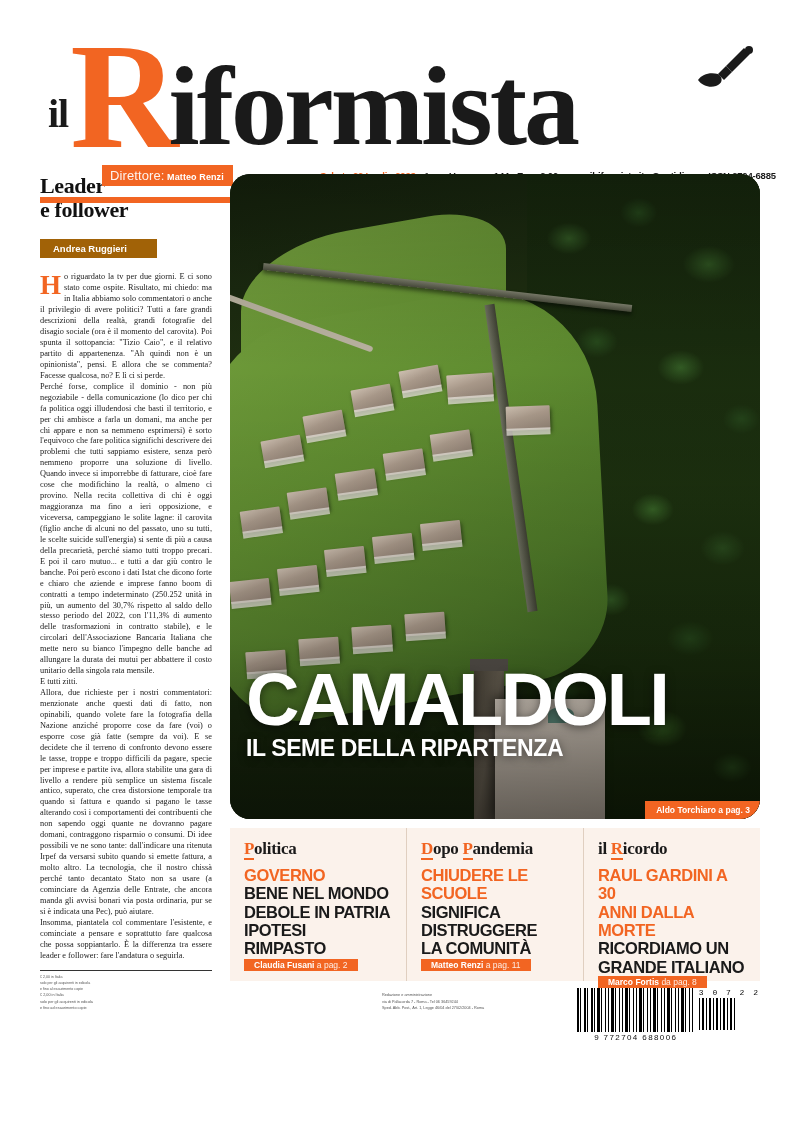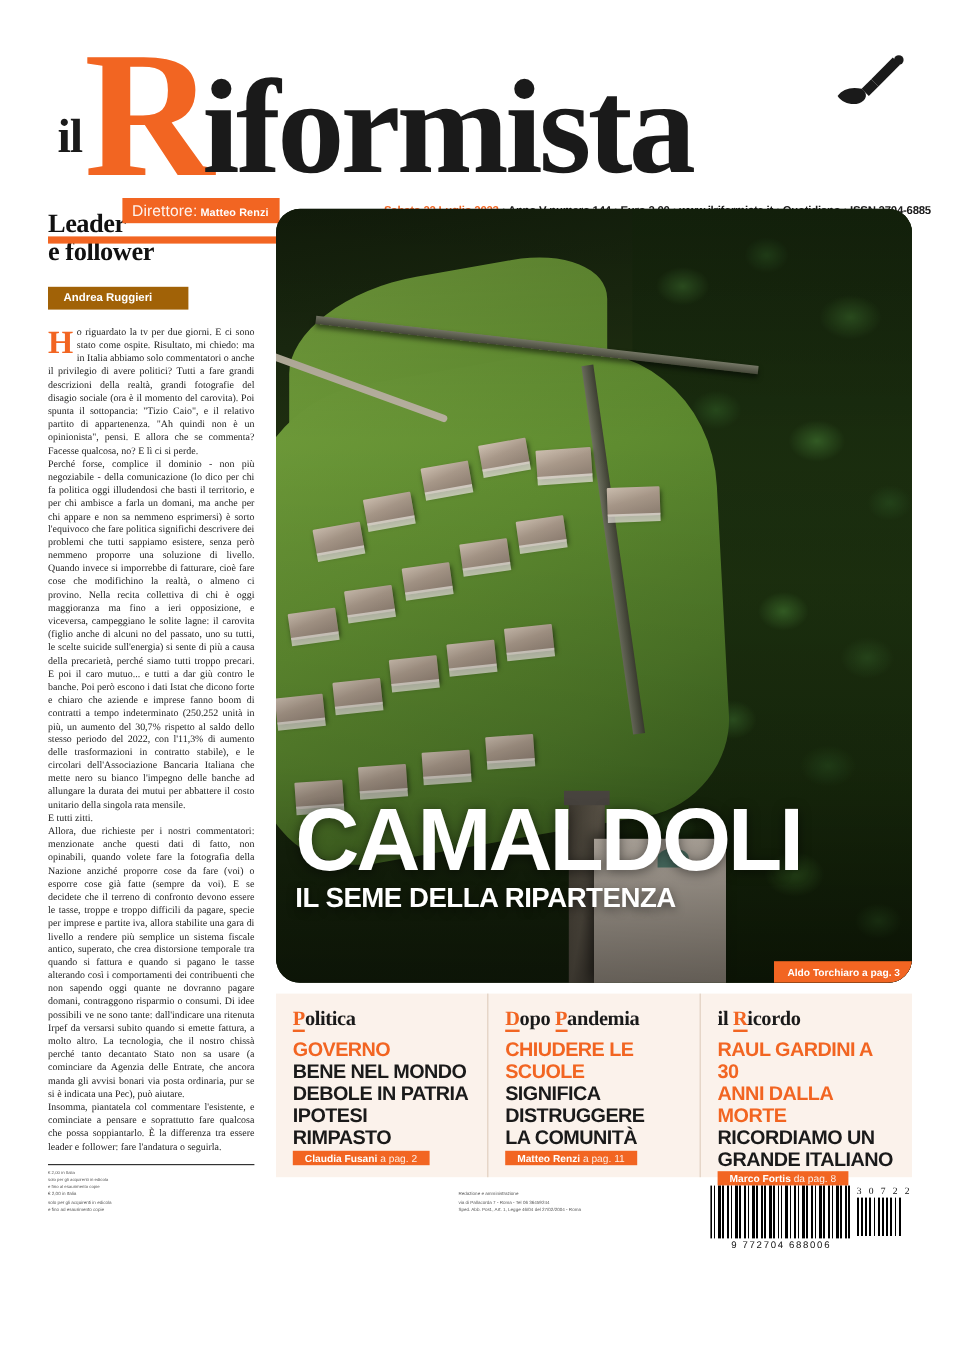--- a/index.html
+++ b/index.html
@@ -439,21 +439,21 @@
   }
   .bar-digits {
     font-family: "Liberation Sans", sans-serif;
     font-size: 8px;
     letter-spacing: 1.4px;
     color: #111;
     margin-top: 1px;
   }
   .barcode-addon { text-align: center; }
   .addon-digits {
-    font-family: Liberation Serif, serif;
+    font-family: Liberation Mono, monospace;
     font-size: 8px;
     letter-spacing: 2px;
     color: #111;
     margin-bottom: 1px;
   }
   .addon-bars {
     height: 32px;
     width: 38px;
     background: repeating-linear-gradient(90deg,
       #000 0px, #000 1.5px, #fff 1.5px, #fff 3.5px,

